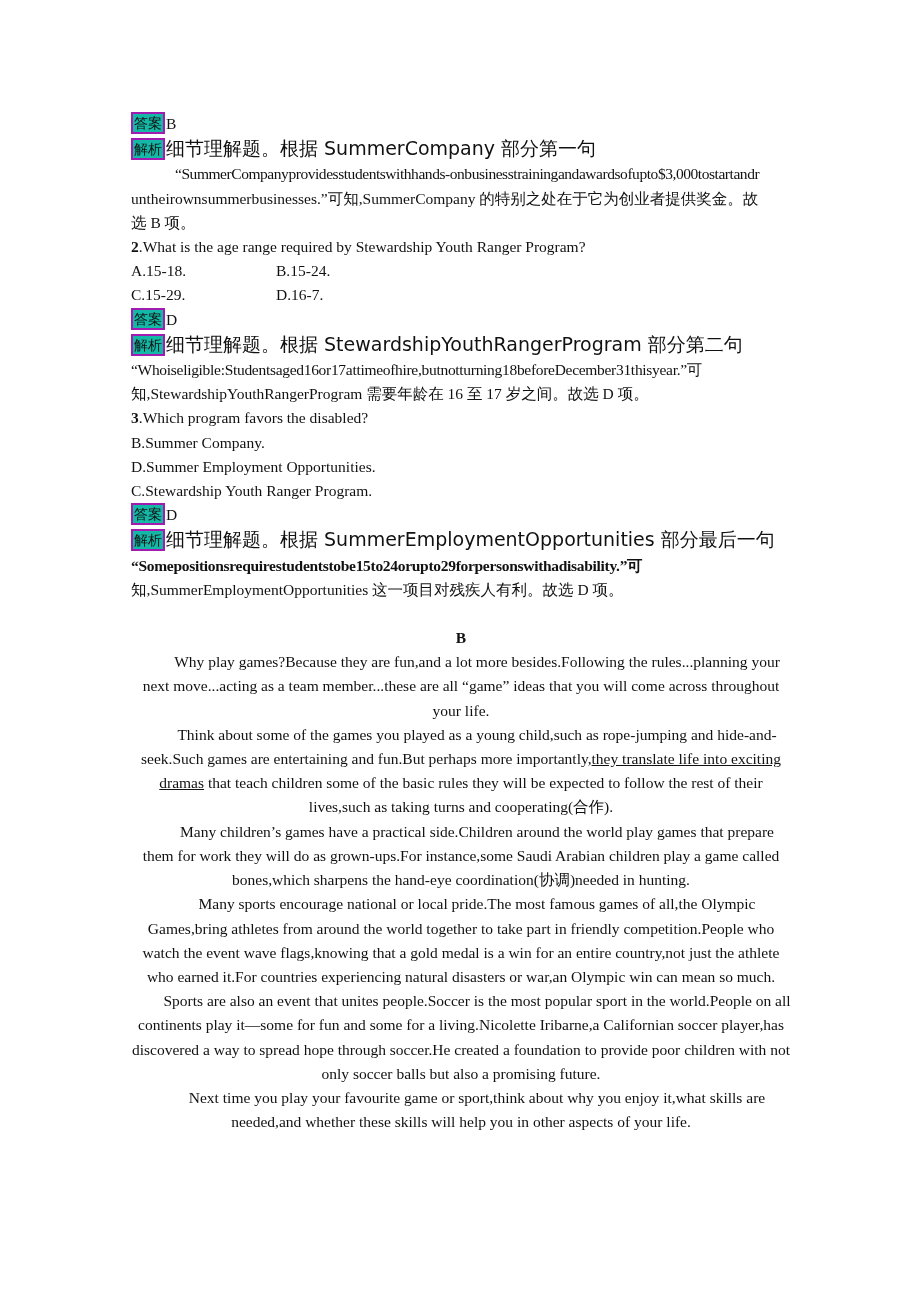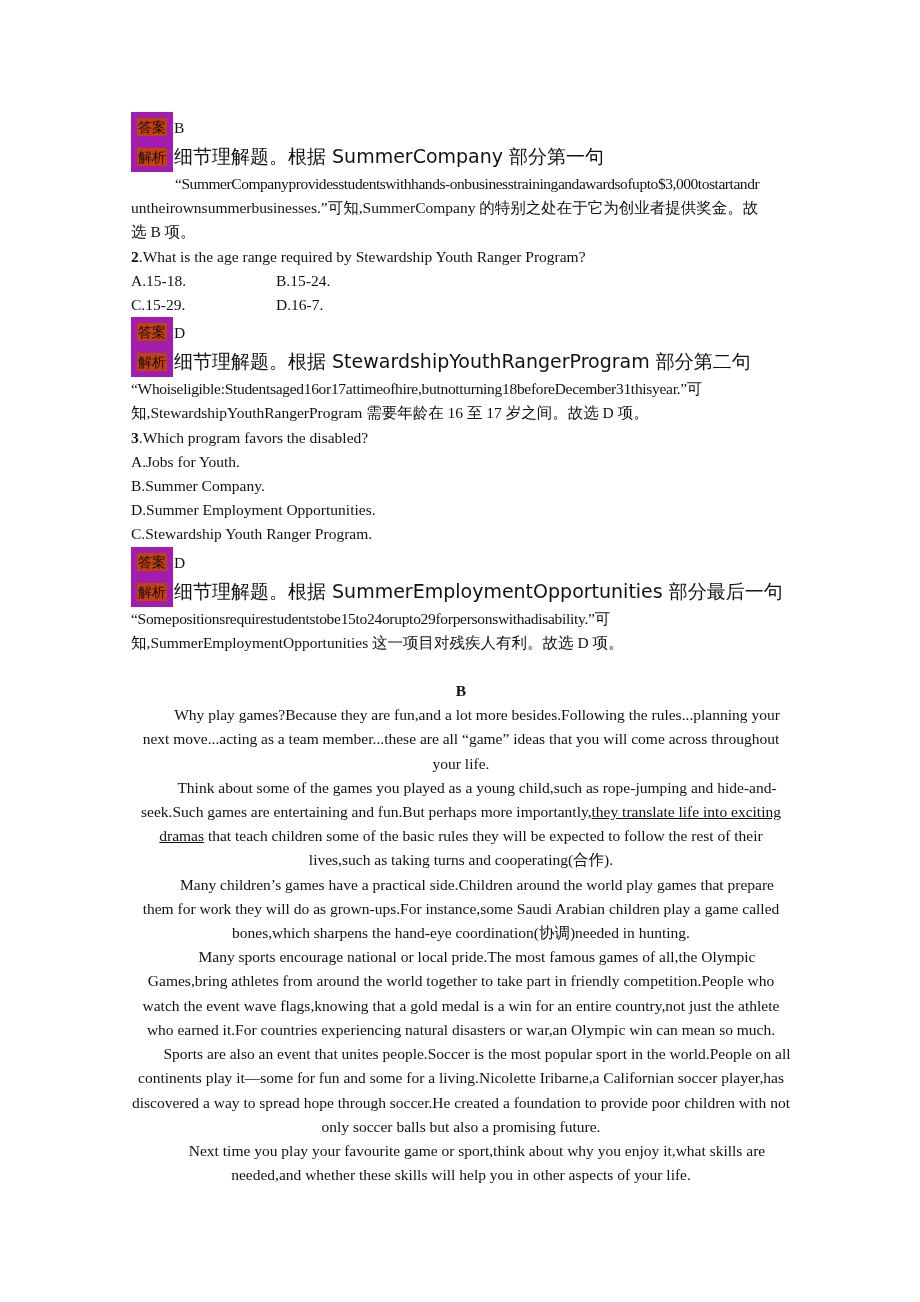--- a/index.html
+++ b/index.html
@@ -1,21 +1,21 @@
 <!DOCTYPE html>
 <html><head>
 <meta charset="utf-8">
 <style>
   html, body { margin: 0; padding: 0; background: #ffffff; }
   body { width: 920px; height: 1302px; position: relative; overflow: hidden;
          font-family: "Liberation Serif", "DejaVu Serif", serif; color: #111; }
   .page { position: absolute; left: 131px; top: 112px; width: 660px; font-size: 15.5px; line-height: 24.2px; }
   .line { white-space: nowrap; display: block; }
   .wrap { white-space: normal; display: block; }
-  .tag { display: inline-block; background: #c2410c; border: 6px solid #a21caf; font-family: "DejaVu Sans", sans-serif;
+  .tag { display: inline-block; background: #14b8a6; border: 2px solid #a21caf; font-family: "DejaVu Sans", sans-serif;
          font-size: 14px; line-height: 18px; padding: 0 1px; margin-right: 1px; vertical-align: 1px; }
   .cn { font-family: "DejaVu Sans", sans-serif; font-size: 19px; }
   .qnum { font-weight: bold; }
   .opts { display: flex; }
   .opts span { display: inline-block; width: 145px; }
   .sec-title { text-align: center; font-weight: bold; margin-top: 24px; }
   .para { text-indent: 32px; text-align: center; }
   .ul { text-decoration: underline; }
 </style>
 </head>
@@ -49,31 +49,30 @@
   </div>
   <div class="line">
     <span class="tag">解析</span><span class="cn">细节理解题。根据 StewardshipYouthRangerProgram 部分第二句</span>
   </div>
   <div class="line" style="letter-spacing:-0.3px;">“Whoiseligible:Studentsaged16or17attimeofhire,butnotturning18beforeDecember31thisyear.”可</div>
   <div class="line">知,StewardshipYouthRangerProgram 需要年龄在 16 至 17 岁之间。故选 D 项。</div>
 
   <div class="line">
     <span class="qnum">3</span><span>.Which program favors the disabled?</span>
   </div>
-  <div class="line">A.Jobs for Youth.</div>
   <div class="line">B.Summer Company.</div>
   <div class="line">D.Summer Employment Opportunities.</div>
   <div class="line">C.Stewardship Youth Ranger Program.</div>
   <div class="line">
     <span class="tag">答案</span><span>D</span>
   </div>
   <div class="line">
     <span class="tag">解析</span><span class="cn">细节理解题。根据 SummerEmploymentOpportunities 部分最后一句</span>
   </div>
-  <div class="line" style="letter-spacing:-0.3px;">“Somepositionsrequirestudentstobe15to24orupto29forpersonswithadisability.”可</div>
+  <div class="line" style="letter-spacing:-0.3px;font-weight:bold;">“Somepositionsrequirestudentstobe15to24orupto29forpersonswithadisability.”可</div>
   <div class="line">知,SummerEmploymentOpportunities 这一项目对残疾人有利。故选 D 项。</div>
 
   <div class="sec-title">B</div>
   <div class="wrap para">Why play games?Because they are fun,and a lot more besides.Following the rules...planning your next move...acting as a team member...these are all “game” ideas that you will come across throughout your life.</div>
   <div class="wrap para"><span>Think about some of the games you played as a young child,such as rope-jumping and hide-and-seek.Such games are entertaining and fun.But perhaps more importantly,</span><span class="ul">they translate life into exciting dramas</span><span> that teach children some of the basic rules they will be expected to follow the rest of their lives,such as taking turns and cooperating(合作).</span></div>
   <div class="wrap para">Many children’s games have a practical side.Children around the world play games that prepare them for work they will do as grown-ups.For instance,some Saudi Arabian children play a game called bones,which sharpens the hand-eye coordination(协调)needed in hunting.</div>
   <div class="wrap para">Many sports encourage national or local pride.The most famous games of all,the Olympic Games,bring athletes from around the world together to take part in friendly competition.People who watch the event wave flags,knowing that a gold medal is a win for an entire country,not just the athlete who earned it.For countries experiencing natural disasters or war,an Olympic win can mean so much.</div>
   <div class="wrap para">Sports are also an event that unites people.Soccer is the most popular sport in the world.People on all continents play it—some for fun and some for a living.Nicolette Iribarne,a Californian soccer player,has discovered a way to spread hope through soccer.He created a foundation to provide poor children with not only soccer balls but also a promising future.</div>
   <div class="wrap para">Next time you play your favourite game or sport,think about why you enjoy it,what skills are needed,and whether these skills will help you in other aspects of your life.</div>
 </div>

